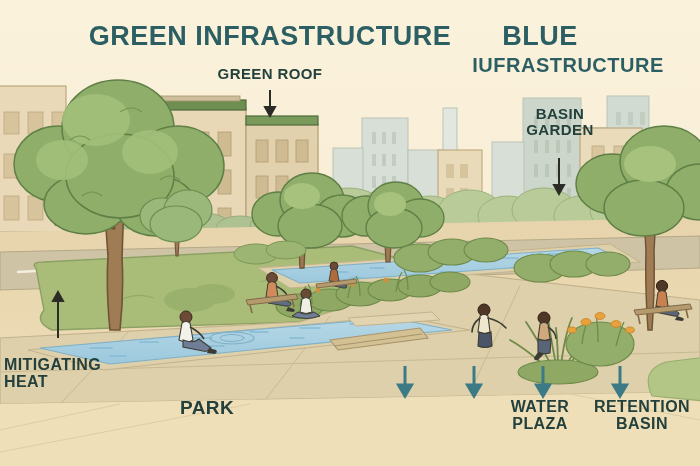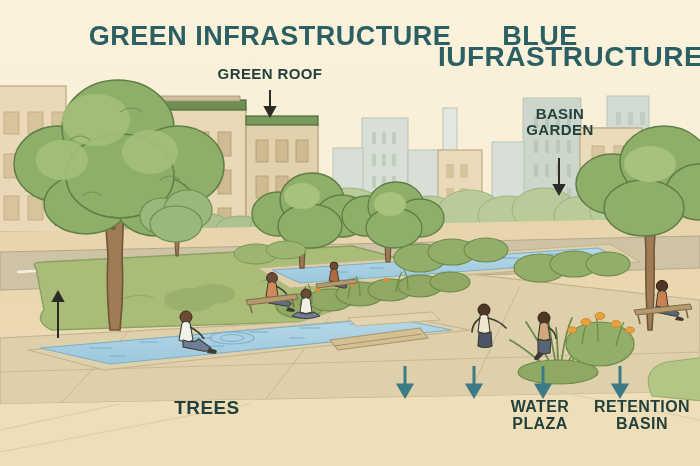--- a/index.html
+++ b/index.html
@@ -474,26 +474,28 @@
       <g stroke="#3c7a85" stroke-width="3" fill="#3c7a85">
         <path d="M620 366 L620 386" fill="none"></path>
         <path d="M620 396 l-6.5 -11 h13 z"></path>
       </g>
 
     </g>
   </svg>
 
   <div class="lbl title" style="left:60px;top:22px;width:420px;">GREEN INFRASTRUCTURE</div>
   <div class="lbl title" style="left:470px;top:22px;width:140px;">BLUE</div>
-  <div class="lbl title" style="left:438px;top:42px;width:260px;font-size:28px;">IUFRASTRUCTURE</div>
+  <div class="lbl title" style="left:438px;top:55px;width:260px;font-size:20px;">IUFRASTRUCTURE</div>
 
   <div class="lbl sub" style="left:200px;top:66px;width:140px;">GREEN ROOF</div>
   <div class="lbl sub" style="left:505px;top:106px;width:110px;">BASIN
 GARDEN</div>
 
-  <div class="lbl big" style="left:152px;top:398px;width:110px;">TREES</div>
+  <div class="lbl mid" style="left:4px;top:356px;width:130px;text-align:left;">MITIGATING
+HEAT</div>
+  <div class="lbl big" style="left:152px;top:398px;width:110px;">PARK</div>
 
   <div class="lbl mid" style="left:492px;top:398px;width:96px;">WATER
 PLAZA</div>
   <div class="lbl mid" style="left:586px;top:398px;width:112px;">RETENTION
 BASIN</div>
 
 </div>
 
 </body></html>

